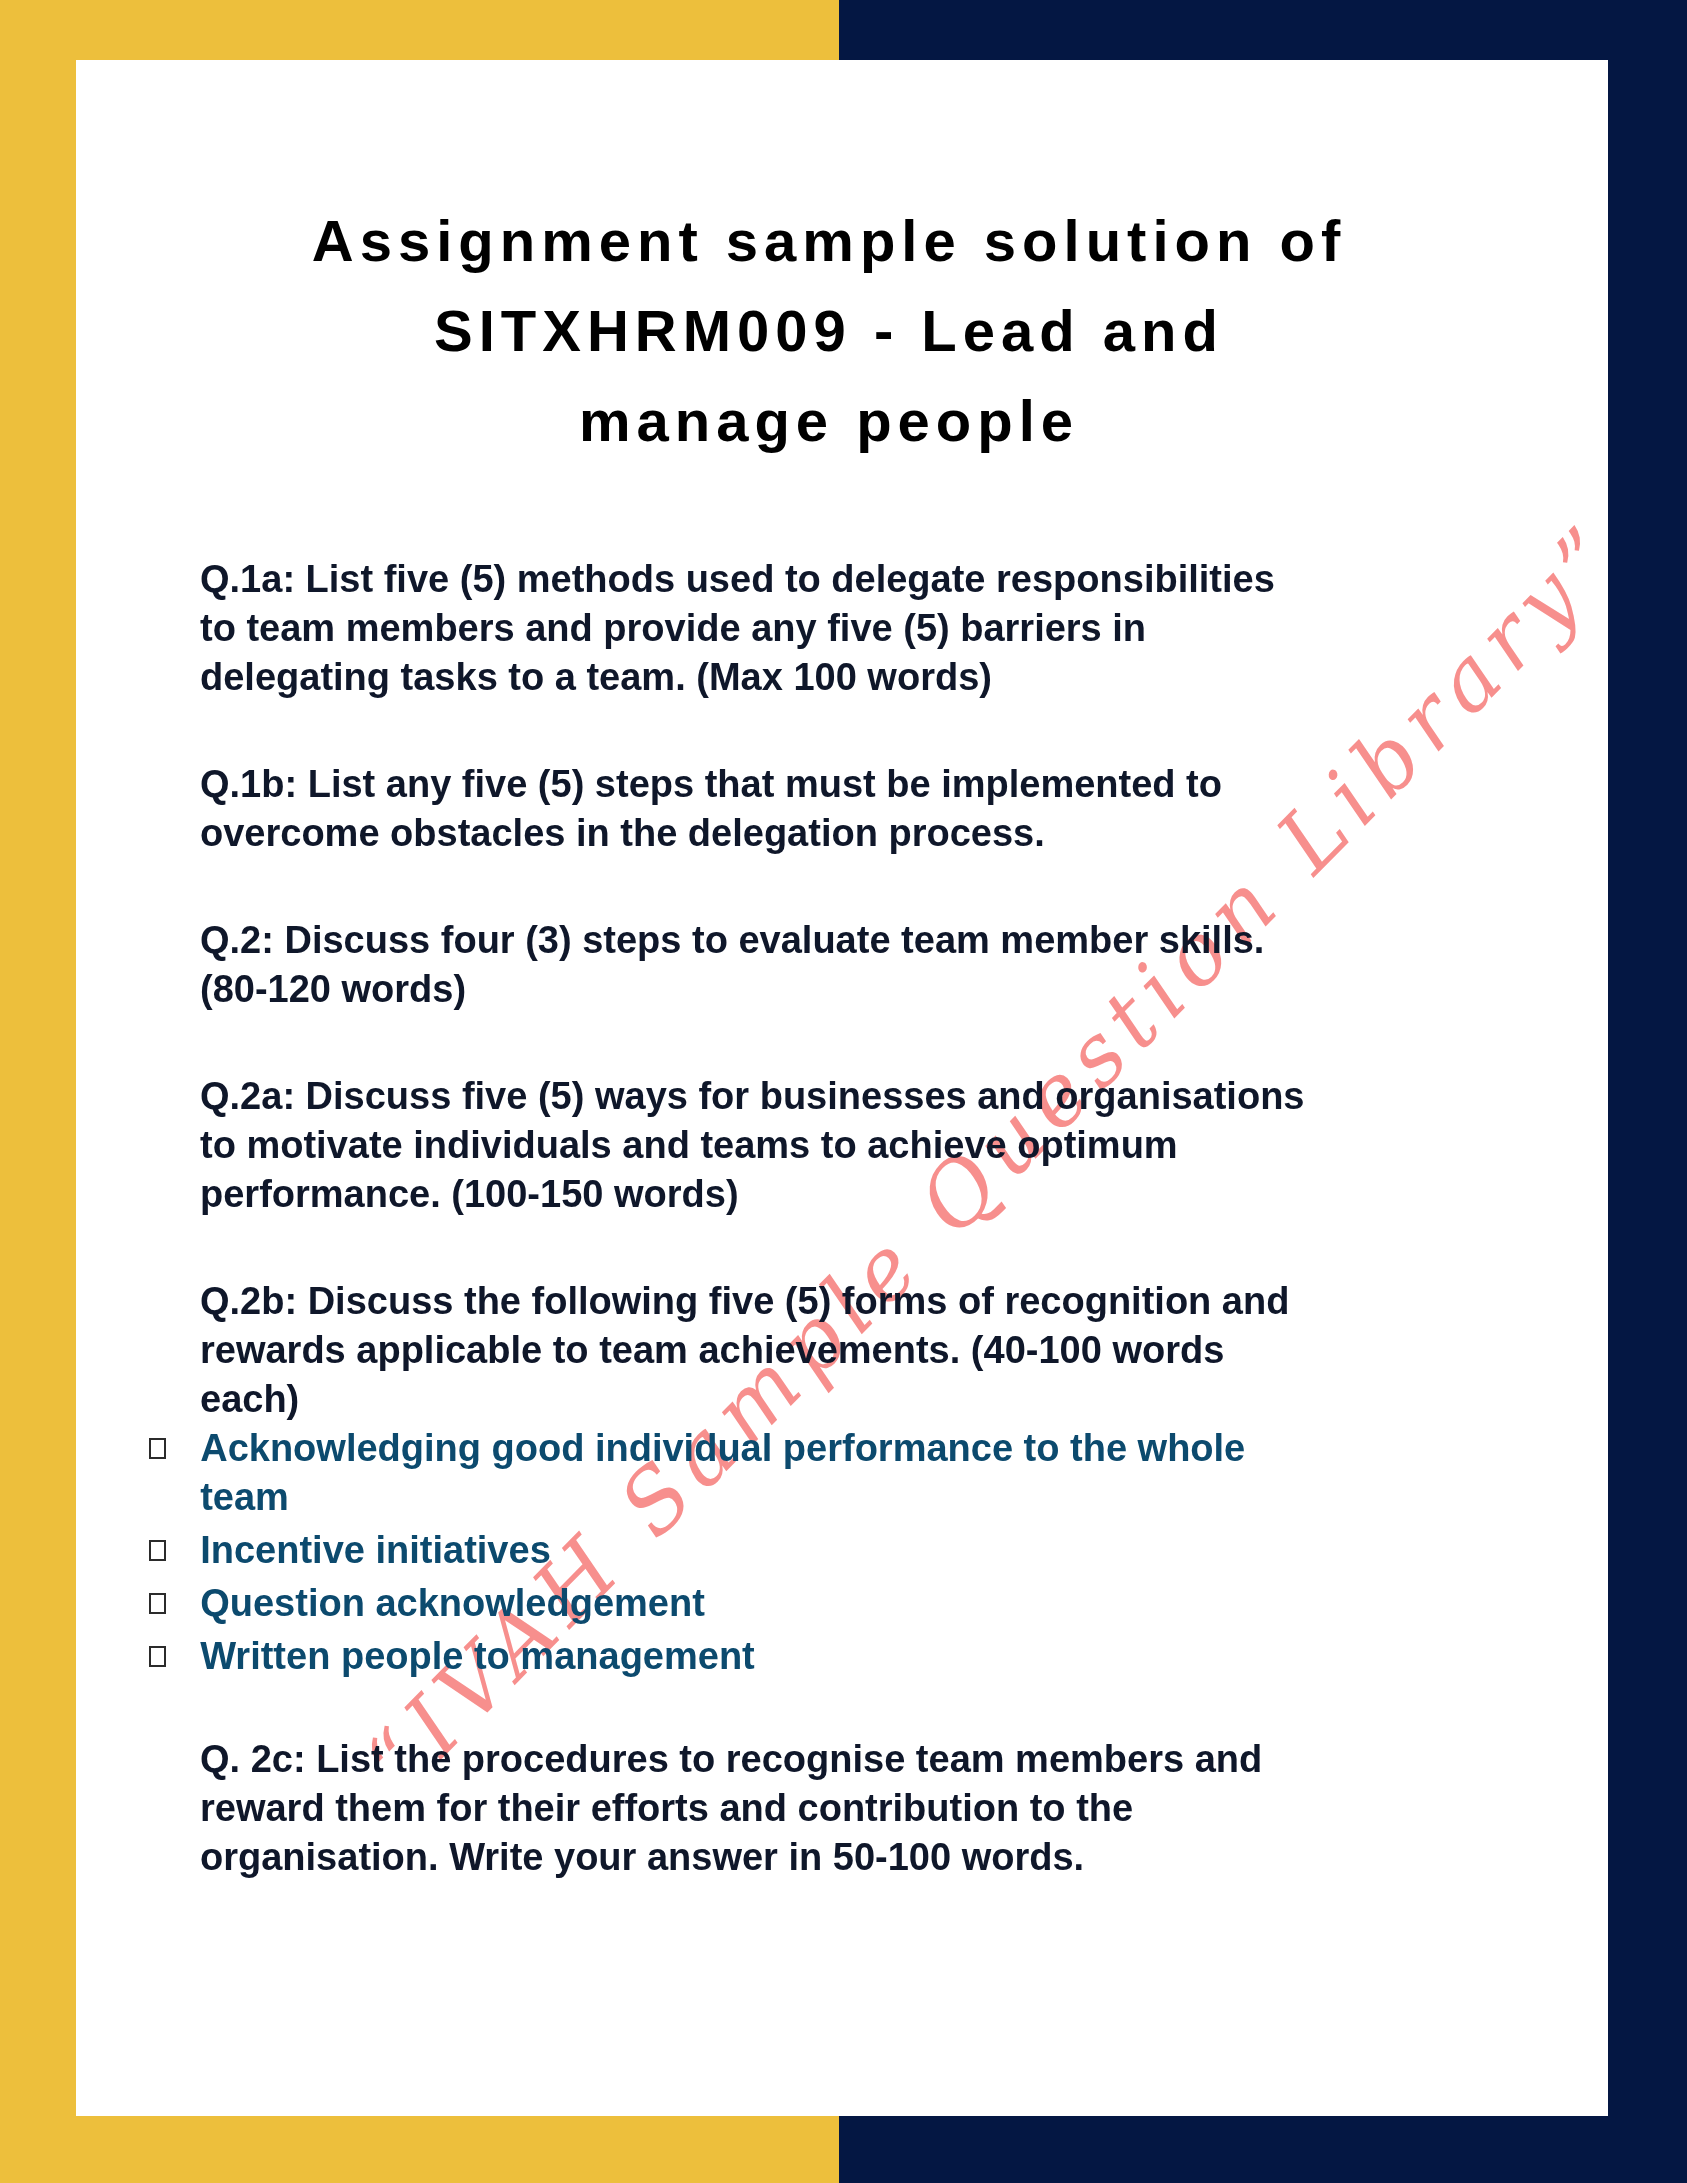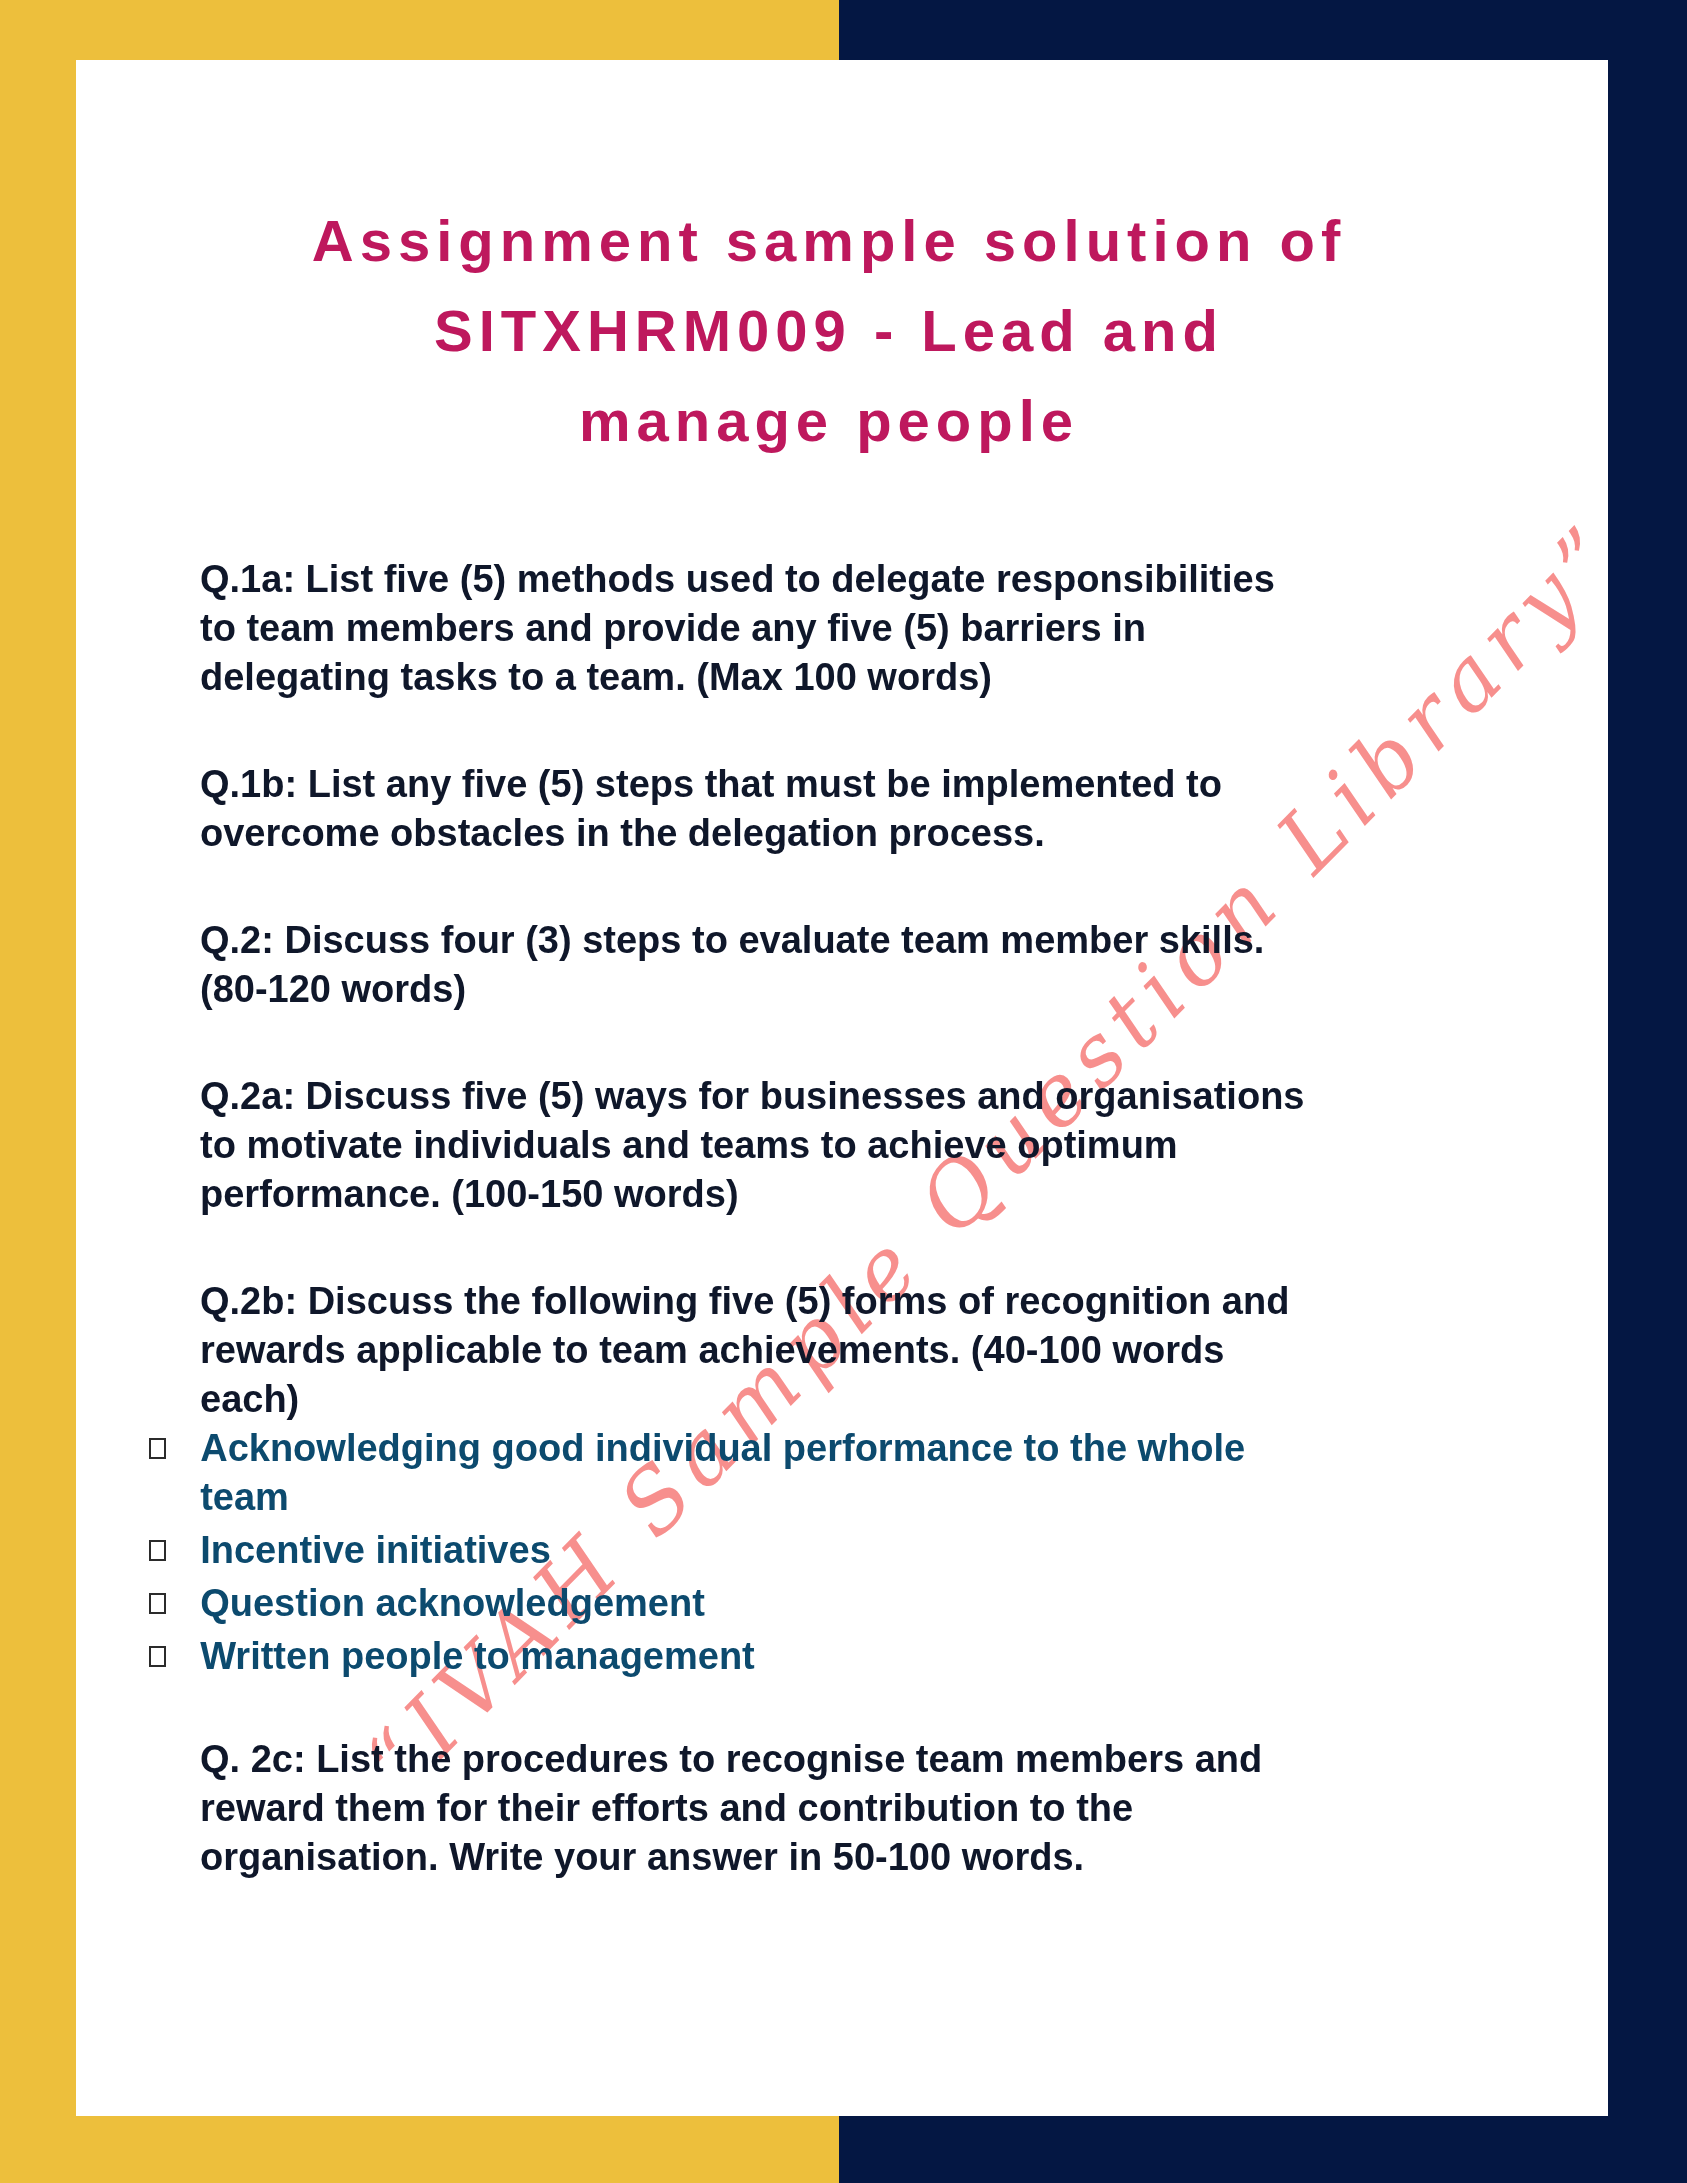--- a/index.html
+++ b/index.html
@@ -23,21 +23,21 @@
     width: 1532px; height: 2056px;
     background: #ffffff;
     box-sizing: border-box;
     padding: 136px 150px 0 124px;
     overflow: hidden;
   }
   .content { position: relative; z-index: 2; }
   .page-title {
     font-size: 58px;
     font-weight: bold;
-    color: #be185d;
+    color: #000000;
     text-align: center;
     line-height: 90px;
     letter-spacing: 6px;
     white-space: pre-line;
     margin: 0 0 89px 0;
   }
   .para {
     font-size: 38px;
     font-weight: bold;
     color: #0f172a;

